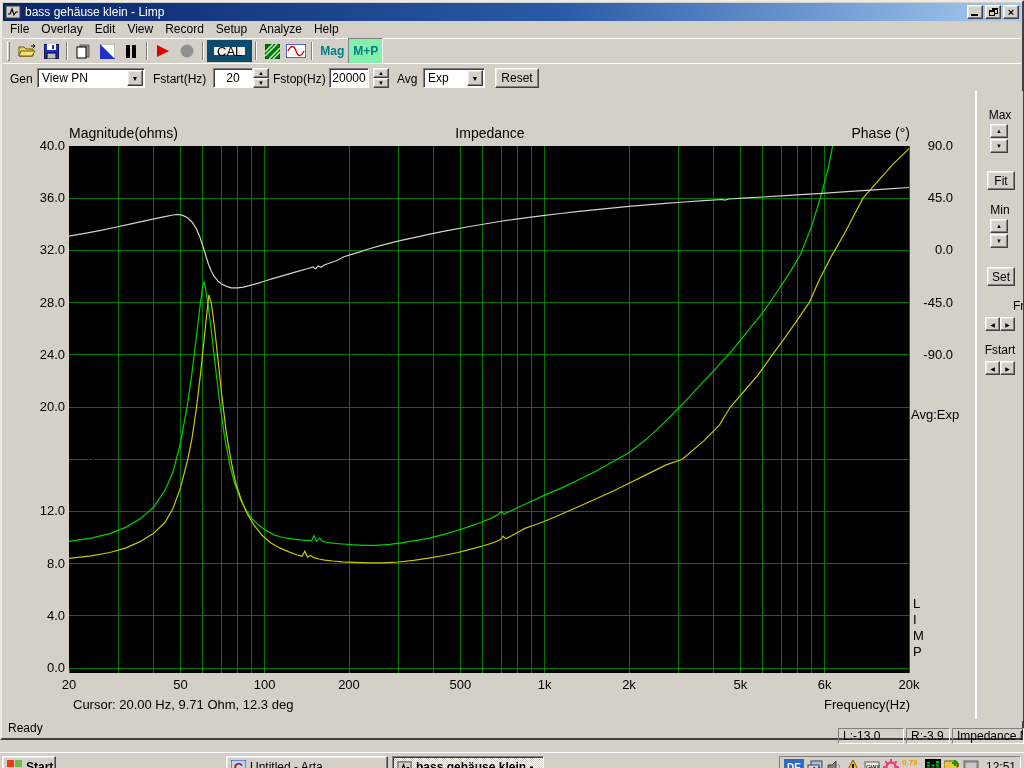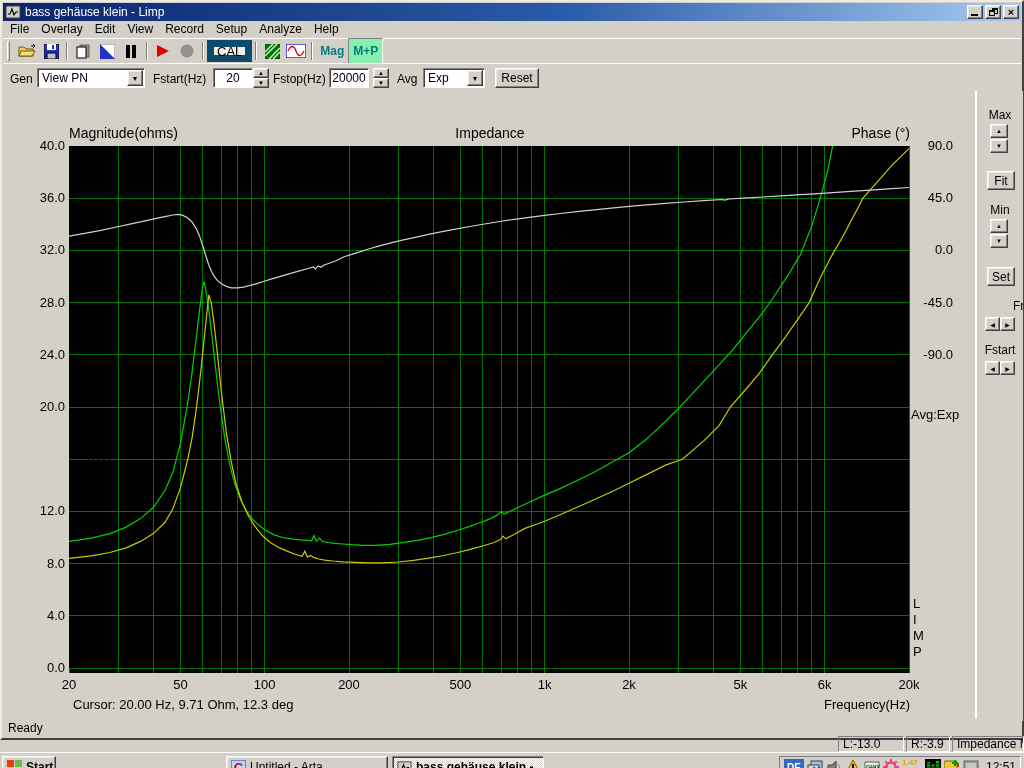--- a/index.html
+++ b/index.html
@@ -61,21 +61,21 @@
   #sidebar .sb-label { position:absolute; width:100%; text-align:center; font-size:12px; }
   .vspin { position:absolute; left:13px; width:18px; }
   .vspin .sb { width:18px; height:14px; display:flex; align-items:center; justify-content:center; font-size:6px; margin-bottom:1px; }
   .hspin { position:absolute; left:8px; width:30px; display:flex; }
   .hspin .sb { width:15px; height:14px; display:flex; align-items:center; justify-content:center; font-size:6px; }
   .sb-btn { position:absolute; left:10px; width:28px; height:19px; display:flex; align-items:center; justify-content:center; font-size:12px; }
 
   
   #statusbar { position:absolute; left:1px; right:1px; bottom:1px; height:18px; background:#D4D0C8; font-size:12px; }
   #status-ready { position:absolute; left:5px; top:2px; }
-  .status-cell { position:absolute; top:17px; height:16px; border:1px solid; border-color:#808080 #fff #fff #808080;
+  .status-cell { position:absolute; top:9px; height:16px; border:1px solid; border-color:#808080 #fff #fff #808080;
     display:flex; align-items:center; padding:0 4px; }
 
   
   #taskbar { position:absolute; left:0; bottom:0; width:1024px; height:16px; background:#D4D0C8; border-top:1px solid #fff; }
   .task-btn { position:absolute; top:3px; height:22px; display:flex; align-items:center; padding:0 4px; font-size:12px;
     white-space:nowrap; overflow:hidden; }
   .task-btn .ticon { margin-right:4px; flex:0 0 auto; }
   .task-active { font-weight:bold;
     background-image:conic-gradient(#fff 25%, #D4D0C8 0 50%, #fff 0 75%, #D4D0C8 0); background-size:2px 2px; }
   #tray { position:absolute; right:3px; top:3px; height:22px; border:1px solid; border-color:#808080 #fff #fff #808080;
@@ -437,21 +437,21 @@
             <line x1="0" y1="8" x2="3" y2="8"></line>
               <line x1="13" y1="8" x2="16" y2="8"></line>
             <line x1="2.3" y1="2.3" x2="4.4" y2="4.4"></line>
               <line x1="11.6" y1="11.6" x2="13.7" y2="13.7"></line>
             <line x1="2.3" y1="13.7" x2="4.4" y2="11.6"></line>
               <line x1="11.6" y1="4.4" x2="13.7" y2="2.3"></line>
           </g>
         </svg>
       </div>
       <div class="tiny-2line">
-        <div>1.47</div>
+        <div>0.79</div>
         <div>GHz</div>
       </div>
       <div class="tray-ico">
         <svg width="16" height="16" viewBox="0 0 16 16">
           <rect x="0" y="0" width="16" height="16" fill="#000"></rect>
           <g fill="#00C000">
             <rect x="2" y="3" width="3" height="11"></rect>
               <rect x="6.5" y="5" width="3" height="9"></rect>
               <rect x="11" y="2" width="3" height="12"></rect>
           </g>

